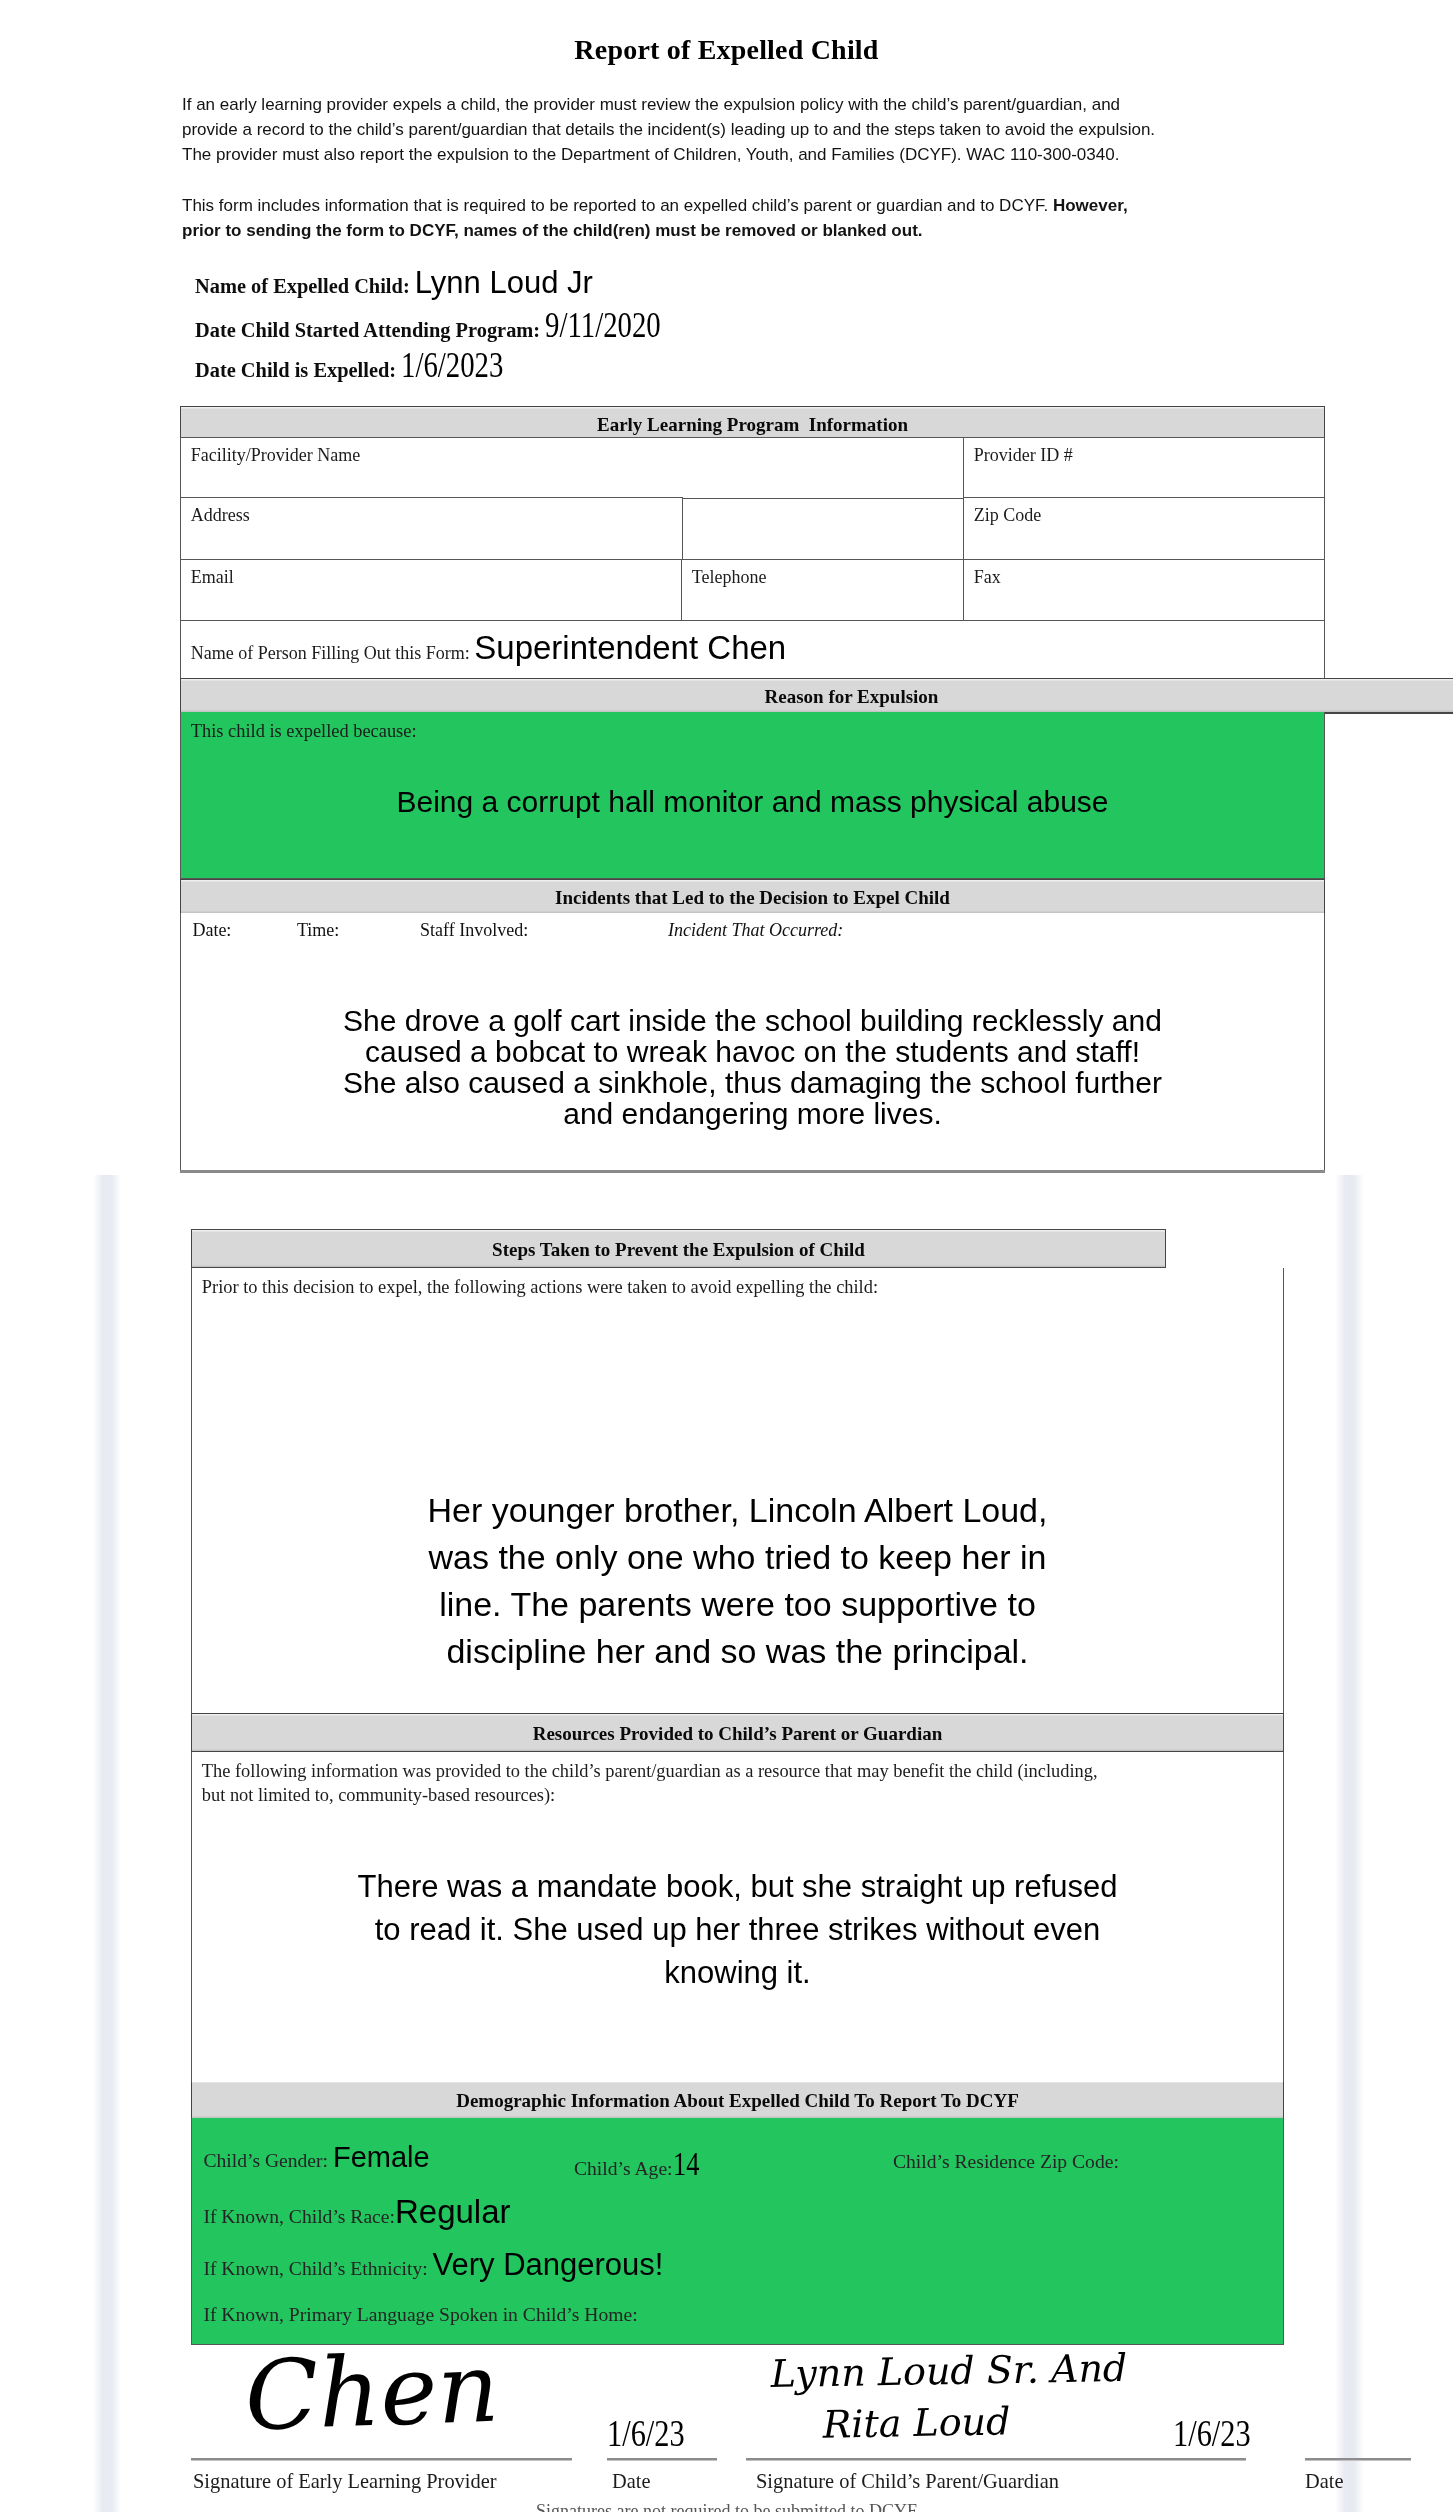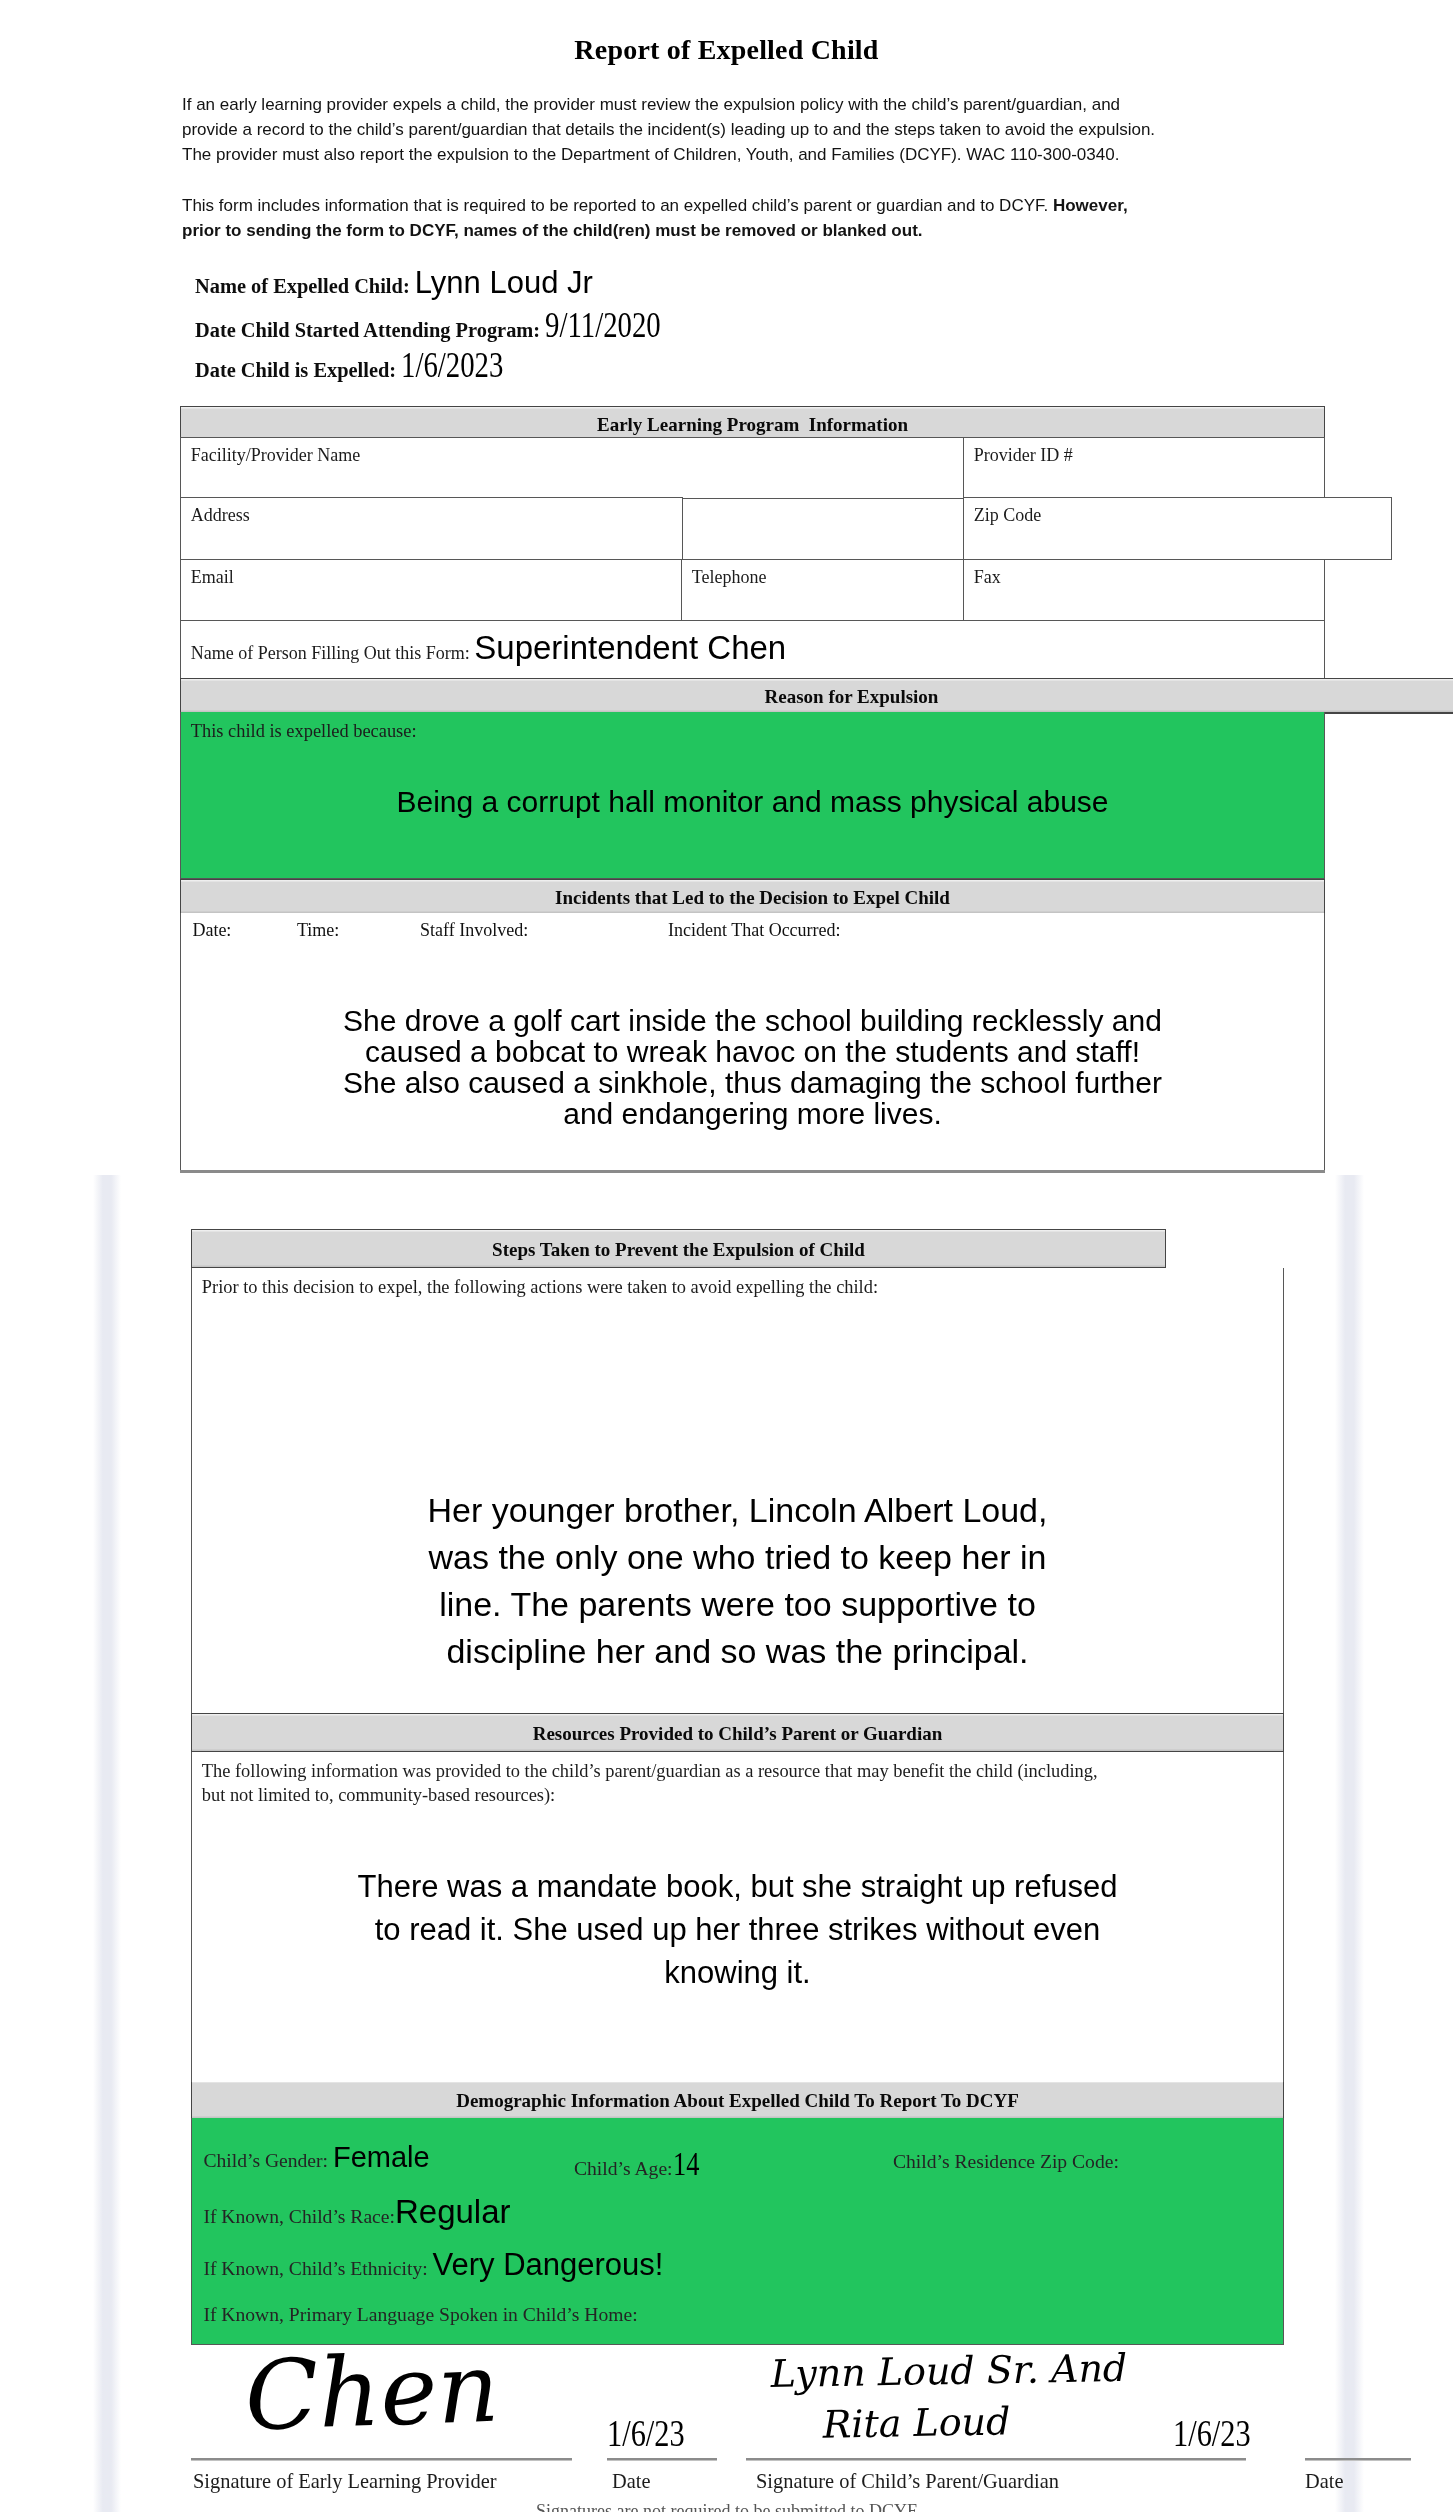--- a/index.html
+++ b/index.html
@@ -70,21 +70,21 @@
     <span>Date Child is Expelled:</span>
     <span class="fill-serif">1/6/2023</span>
   </div>
 
   <div class="abs band" style="left:180px; top:406px; width:1145px; height:36px;">Early Learning Program  Information</div>
 
   <div class="abs cell" style="left:180px; top:437px; width:784px; height:62px;">Facility/Provider Name</div>
   <div class="abs cell" style="left:963px; top:437px; width:362px; height:62px;">Provider ID #</div>
 
   <div class="abs cell" style="left:180px; top:497px; width:503px; height:63px;">Address</div>
-  <div class="abs cell" style="left:963px; top:497px; width:429px; height:63px;">Zip Code</div>
+  <div class="abs cell" style="left:963px; top:497px; width:362px; height:63px;">Zip Code</div>
 
   <div class="abs cell" style="left:180px; top:559px; width:503px; height:63px;">Email</div>
   <div class="abs cell" style="left:681px; top:559px; width:283px; height:63px;">Telephone</div>
   <div class="abs cell" style="left:963px; top:559px; width:362px; height:63px;">Fax</div>
 
   <div class="abs cell" style="left:180px; top:620px; width:1145px; height:60px; padding-top:8.2px;">
     <span>Name of Person Filling Out this Form:</span>
     <span class="fill-sans" style="font-size:33px;">Superintendent Chen</span>
   </div>
 
@@ -92,21 +92,21 @@
   <div class="abs boxsideb" style="left:180px; top:712px; width:1145px; height:167px;">
     <div class="prompt" style="padding:6.5px 0 0 9.8px;">This child is expelled because:</div>
     <div class="bigfill" style="margin-top:39px; font-size:30px; line-height:39px;">Being a corrupt hall monitor and mass physical abuse</div>
   </div>
 
   <div class="abs band" style="left:180px; top:879px; width:1145px; height:36px;">Incidents that Led to the Decision to Expel Child</div>
   <div class="abs boxside" style="left:180px; top:913px; width:1145px; height:257px;">
     <span class="abs" style="left:11.4px; top:6.5px; font-size:18px;">Date:</span>
     <span class="abs" style="left:116px; top:6.5px; font-size:18px;">Time:</span>
     <span class="abs" style="left:239px; top:6.5px; font-size:18px;">Staff Involved:</span>
-    <span class="abs" style="left:487px; top:6.5px; font-size:18px;">Incident That Occurred:</span>
+    <span class="abs" style="left:487px; top:6.5px; font-size:18px;font-style:italic;">Incident That Occurred:</span>
     <div class="bigfill abs" style="left:0; top:92px; width:100%; font-size:30px; line-height:31px;">She drove a golf cart inside the school building recklessly and
 caused a bobcat to wreak havoc on the students and staff!
 She also caused a sinkhole, thus damaging the school further
 and endangering more lives.</div>
   </div>
   <div class="abs cutline" style="left:180px; top:1170px; width:1145px; height:2.5px;"></div>
 
   <div class="abs strip" style="left:93px; top:1175px; width:28px; height:1337px;"></div>
   <div class="abs strip" style="left:1335px; top:1175px; width:29px; height:1337px;"></div>
 

